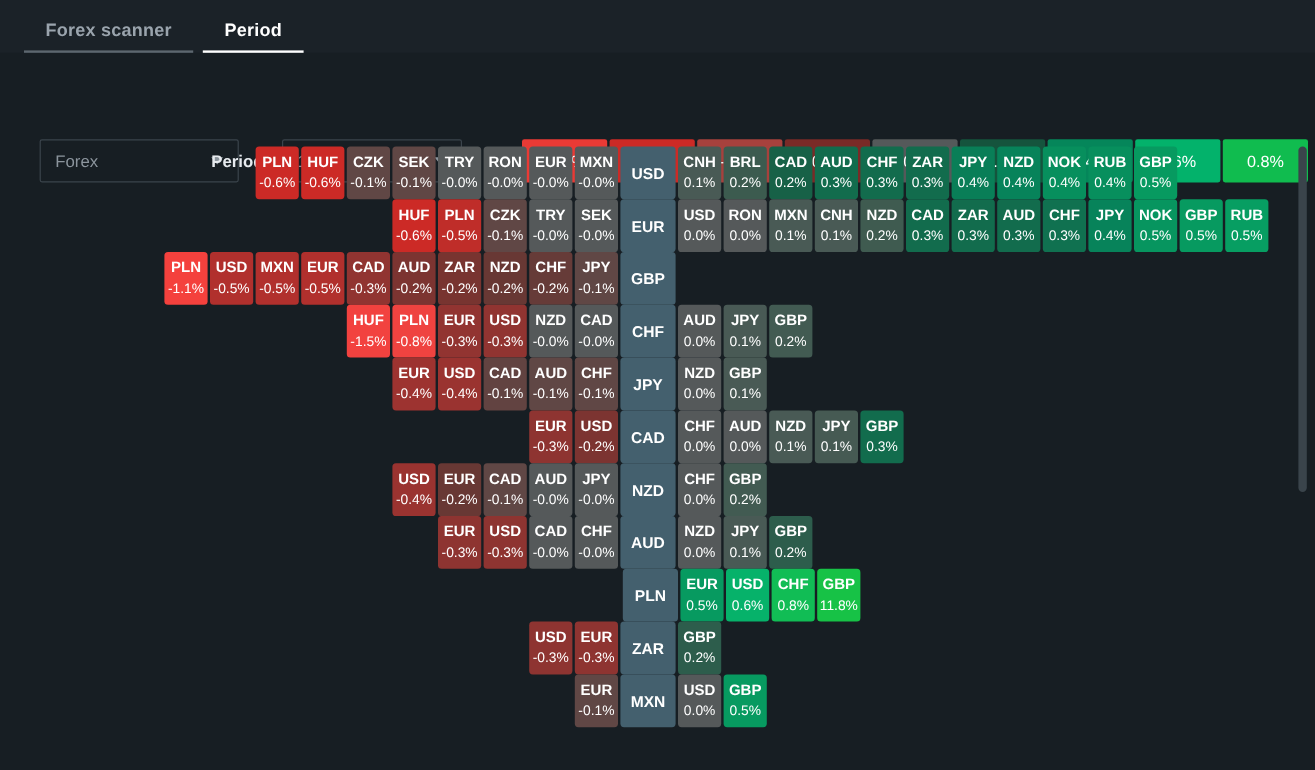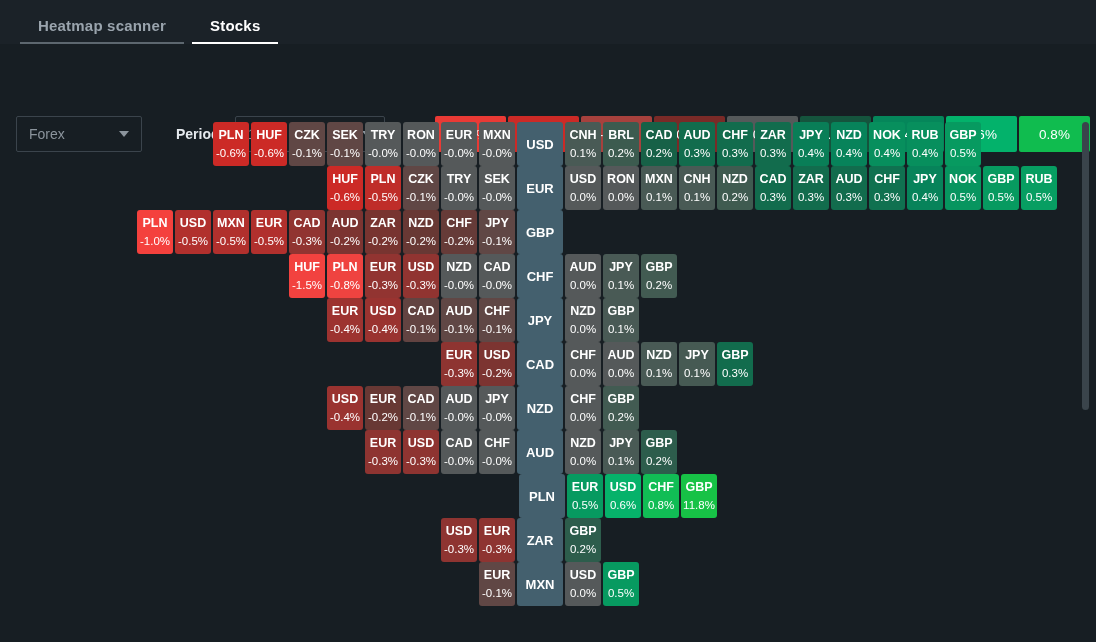--- a/index.html
+++ b/index.html
@@ -71,21 +71,21 @@
     cursor: pointer;
   }
   .select .val { flex: 1; }
   .select .caret {
     width: 0; height: 0;
     border-left: 5px solid transparent;
     border-right: 5px solid transparent;
     border-top: 6px solid #8b949c;
     margin-left: 8px;
   }
-  #sel-market { left: 16px; top: 72px; width: 126px; }
+  #sel-market { left: 33px; top: 72px; width: 166px; }
   #sel-period { left: 235px; top: 72px; width: 150px; }
   .period-label {
     position: absolute;
     left: 176px; top: 82px;
     color: #e6eaee;
     font-size: 14px;
     font-weight: bold;
   }
 
   
@@ -213,24 +213,24 @@
   .logo-text .dotcom { font-size: 11.5px; font-weight: bold; }
 </style>
 </head>
 <body>
 
 <div id="app">
 
   <div class="tabbar">
     <div class="tabs">
       <div class="tab">
-        <span>Heatmap scanner</span>
+        <span>Forex scanner</span>
       </div>
       <div class="tab active">
-        <span>Stocks</span>
+        <span>Period</span>
       </div>
     </div>
   </div>
 
   <div class="controls">
 
     <div class="select" id="sel-market">
       <span class="val">Forex</span>
       <span class="caret"></span>
     </div>
@@ -443,21 +443,21 @@
                 <div class="pct">0.5%</div>
               </div>
             </div>
           </div>
         </div>
         <div class="row">
           <div class="row-inner" style="left: 137px;">
             <div class="left-block">
               <div class="cell" style="background: rgb(244, 65, 61);">
                 <div class="sym">PLN</div>
-                <div class="pct">-1.0%</div>
+                <div class="pct">-1.1%</div>
               </div>
               <div class="cell" style="background: rgb(177, 48, 45);">
                 <div class="sym">USD</div>
                 <div class="pct">-0.5%</div>
               </div>
               <div class="cell" style="background: rgb(177, 48, 45);">
                 <div class="sym">MXN</div>
                 <div class="pct">-0.5%</div>
               </div>
               <div class="cell" style="background: rgb(177, 48, 45);">

